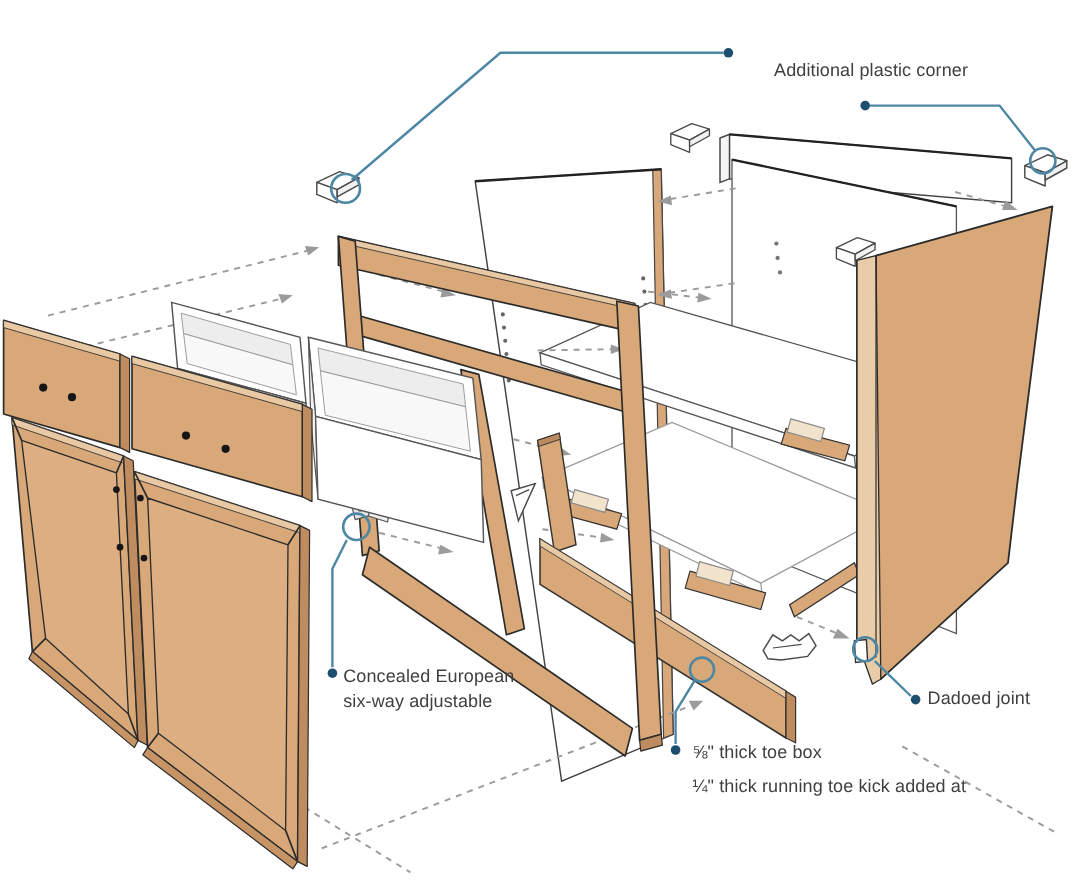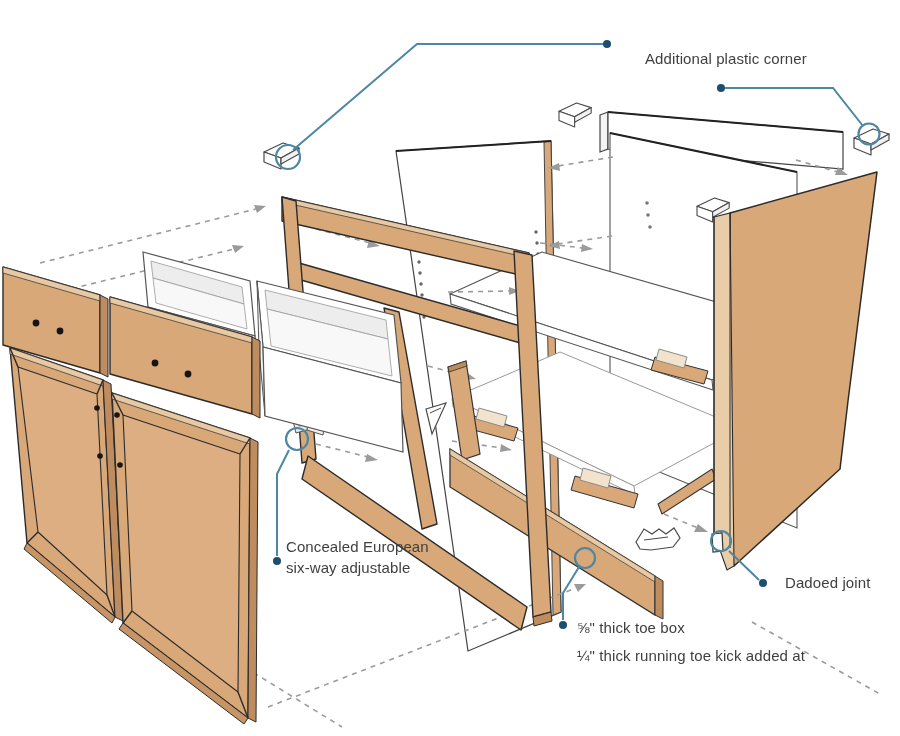--- a/index.html
+++ b/index.html
@@ -236,30 +236,30 @@
       <circle cx="563" cy="625" r="4"></circle>
       <circle cx="763" cy="583" r="4"></circle>
     </g>
   </g>
 </svg>
 
 <div class="annotation" style="left:619px;top:48px;margin-left:26px;">
   <div>Additional plastic corner</div>
 </div>
 
-<div class="annotation" style="left:286px;top:536px;">
+<div class="annotation" style="left:286px;top:553px;">
   <div>Concealed European</div>
   <div>six-way adjustable</div>
 </div>
 
 <div class="annotation" style="left:577px;top:617px;">
   <div>⅝" thick toe box</div>
 </div>
 
 <div class="annotation" style="left:577px;top:645px;">
   <div>¼" thick running toe kick added at</div>
 </div>
 
-<div class="annotation" style="left:773px;top:572px;margin-left:12px;">
+<div class="annotation" style="left:773px;top:572px;">
   <div>Dadoed joint</div>
 </div>
 
 </div>
 
 </body></html>

